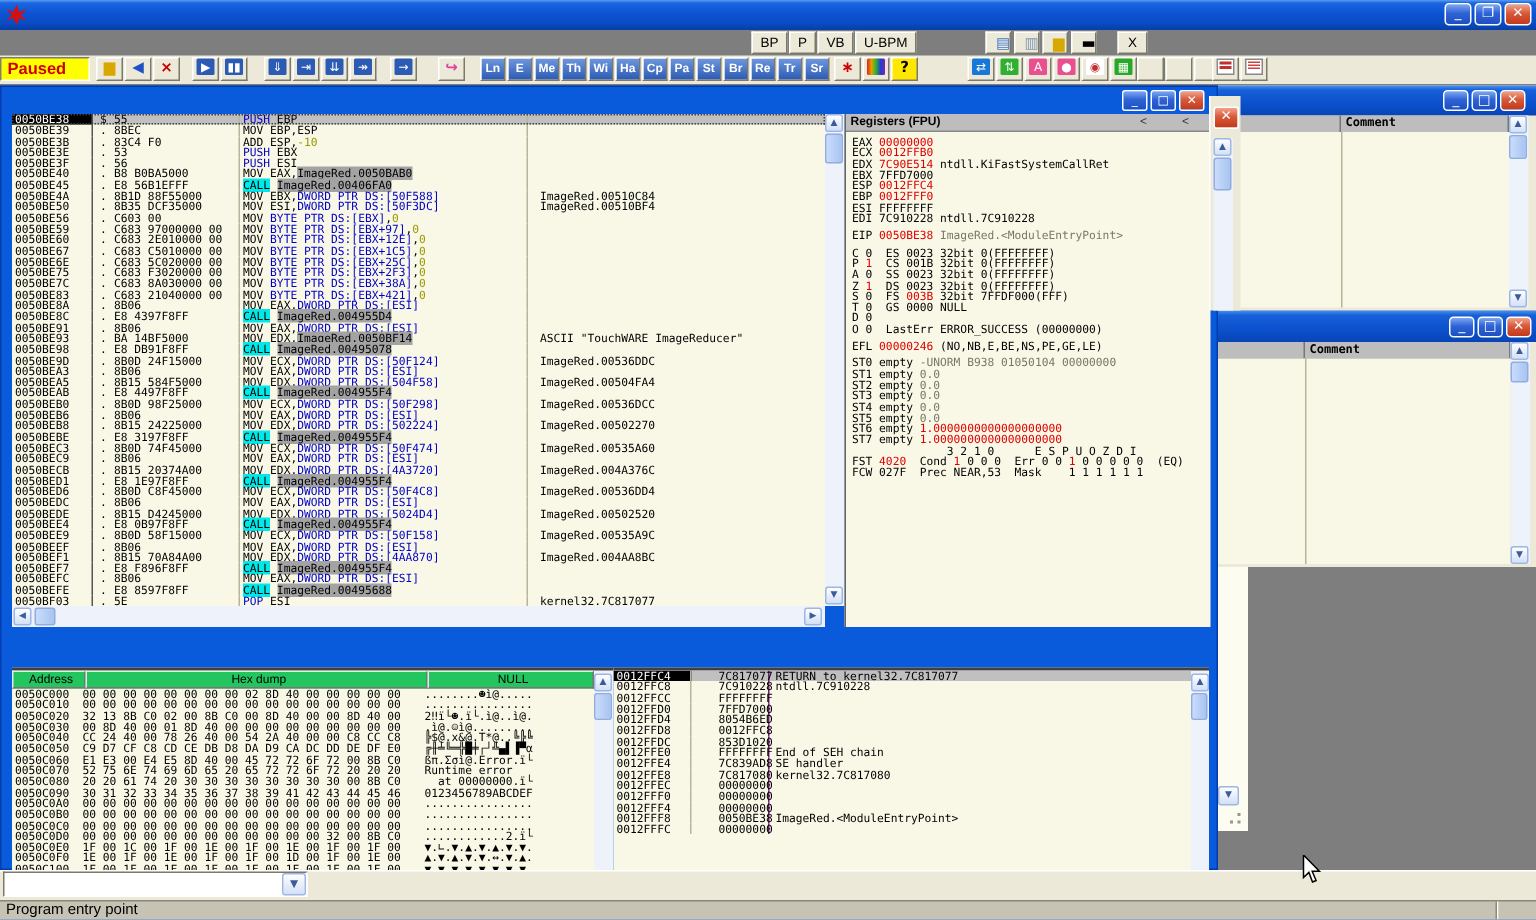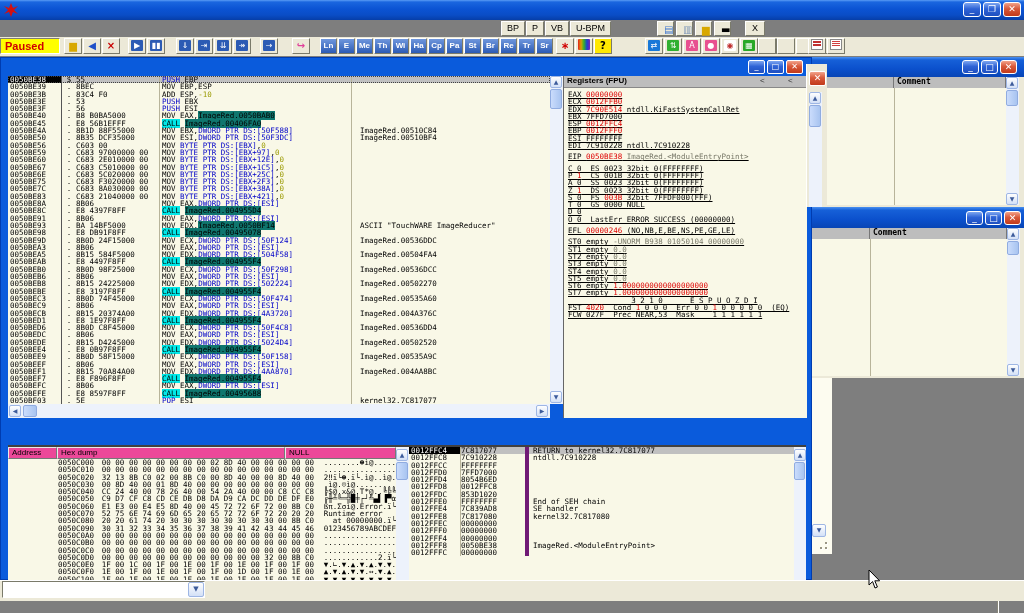--- a/index.html
+++ b/index.html
@@ -50,56 +50,56 @@
   .disasm{left:8px;top:76px;width:542px;height:328px;border-right:1px solid #666;}
   .drow{display:flex;height:7.3px;color:#000;}
   .drow.sel{background:#C0C0C0;outline:1px dotted #404040;outline-offset:-1px;}
   .ca{width:54px;border-right:1px solid #555;padding-left:2px;box-sizing:border-box;}
   .drow.sel .ca{background:#000;color:#fff;}
   .cm{width:14px;text-align:center;}
   .ch{width:84px;border-right:1px solid #B8B49A;box-sizing:border-box;}
   .ci{width:192px;border-right:1px solid #B8B49A;box-sizing:border-box;padding-left:2px;}
   .cc{flex:1;padding-left:8px;}
   .sg-n{color:#000}.sg-b{color:#0000C8}.sg-o{color:#9A9A00}
-  .sg-Y{color:#000;background:#0f766e}.sg-C{color:#000;background:#00E8E8}
+  .sg-Y{color:#000;background:#a3a3a3}.sg-C{color:#000;background:#00E8E8}
   .sg-r{color:#DE0000}.sg-g{color:#787868}
   
   .sb{background:#EDF2FB;}
   .sbtn{position:absolute;background:linear-gradient(180deg,#FEFEFE,#D3E0F7);border:1px solid #9EB6E4;border-radius:2px;
     color:#3C5B9B;font-size:6px;line-height:10px;text-align:center;width:12px;height:12px;box-sizing:border-box;font-family:"DejaVu Sans",sans-serif;}
   .sthumb{position:absolute;background:linear-gradient(90deg,#CADCFC,#A8C4F0);border:1px solid #90ACE0;border-radius:2px;box-sizing:border-box;}
   .vscroll-disasm{left:550px;top:76px;width:13px;height:328px;}
   .hscroll-disasm{left:8px;top:404px;width:542px;height:14px;}
   
   .regs{left:563px;top:76px;width:243px;height:342px;border-left:1px solid #666;}
   .paneheader{height:11px;background:#BDBDBD;border-bottom:1px solid #888;color:#000;
     font-weight:bold;font-size:8px;line-height:10px;padding-left:3px;position:relative;}
   .phbtn{position:absolute;top:0;font-weight:normal;color:#333;}
-  .rline{height:7.3px;padding-left:4px;text-decoration:underline;}
+  .rline{height:7.3px;padding-left:4px;}
   .rgap{height:4px;}
   
   .infopane{left:8px;top:419px;width:798px;height:24px;border-top:2px solid #404040;}
   .infotext{padding:2px 0 0 4px;font-size:8px;}
   
   .dump{left:8px;top:445px;width:388px;height:133px;border-top:2px solid #404040;}
-  .dumphdr{display:flex;height:12px;background:#ec4899;}
+  .dumphdr{display:flex;height:12px;background:#22c55e;text-align:center;}
   .dumphdr span{border:1px solid;border-color:#E8E8E8 #777 #777 #E8E8E8;font-size:8px;line-height:10px;padding-left:3px;box-sizing:border-box;}
   .dh-a{width:49px}.dh-h{width:228px}.dh-t{flex:1}
-  .dumprow{display:flex;height:7.3px;padding-left:48px;}
+  .dumprow{display:flex;height:7.3px;}
   .dc-a{width:47px;padding-left:2px;box-sizing:border-box;}
   .dc-h{width:228px;}
   .dc-t{flex:1;color:#000;}
   .vscroll-dump{left:396px;top:445px;width:13px;height:133px;border-top:2px solid #404040;}
   
   .stack{left:409px;top:445px;width:385px;height:133px;border-top:2px solid #404040;}
   .srow{display:flex;height:7.3px;}
   .srow.sel{background:#C0C0C0;}
   .sa{width:52px;padding-left:2px;border-right:1px solid #B8B49A;box-sizing:border-box;}
   .srow.sel .sa{background:#000;color:#fff;}
-  .sv{width:68px;padding-left:0;border-right:4px solid #701a75;box-sizing:border-box;}
+  .sv{width:52px;padding-left:18px;border-right:1px solid #701a75;box-sizing:border-box;}
   .sc{flex:1;padding-left:4px;}
   .vscroll-stack{left:794px;top:445px;width:12px;height:133px;border-top:2px solid #404040;}
   
   .rwin-title{background:linear-gradient(180deg,#4A90F0 0%,#1660D8 15%,#0B50CC 60%,#0845B5 100%);}
   .rwbtns{position:absolute;display:flex;gap:2px;}
   .colhdr{background:#BDBDBD;border-bottom:1px solid #888;display:flex;}
   .colhdr span{font-size:8px;font-family:"DejaVu Sans Mono",monospace;font-weight:bold;line-height:10px;padding-left:3px;box-sizing:border-box;border-right:1px solid #777;}
   .creambody{background:#F9F8E7;}
   .fragx{background:linear-gradient(180deg,#F2A38B,#D8593A 45%,#C13A1B);border:1px solid #fff;border-radius:2px;
     color:#fff;text-align:center;font-size:9px;line-height:13px;box-sizing:border-box;font-family:"DejaVu Sans",sans-serif;}
@@ -322,19 +322,22 @@
   <div class="abs pane stack mono" id="stack-rows"><div class="srow sel"><span class="sa">0012FFC4</span><span class="sv">7C817077</span><span class="sc">RETURN to kernel32.7C817077</span></div><div class="srow"><span class="sa">0012FFC8</span><span class="sv">7C910228</span><span class="sc">ntdll.7C910228</span></div><div class="srow"><span class="sa">0012FFCC</span><span class="sv">FFFFFFFF</span><span class="sc"></span></div><div class="srow"><span class="sa">0012FFD0</span><span class="sv">7FFD7000</span><span class="sc"></span></div><div class="srow"><span class="sa">0012FFD4</span><span class="sv">8054B6ED</span><span class="sc"></span></div><div class="srow"><span class="sa">0012FFD8</span><span class="sv">0012FFC8</span><span class="sc"></span></div><div class="srow"><span class="sa">0012FFDC</span><span class="sv">853D1020</span><span class="sc"></span></div><div class="srow"><span class="sa">0012FFE0</span><span class="sv">FFFFFFFF</span><span class="sc">End of SEH chain</span></div><div class="srow"><span class="sa">0012FFE4</span><span class="sv">7C839AD8</span><span class="sc">SE handler</span></div><div class="srow"><span class="sa">0012FFE8</span><span class="sv">7C817080</span><span class="sc">kernel32.7C817080</span></div><div class="srow"><span class="sa">0012FFEC</span><span class="sv">00000000</span><span class="sc"></span></div><div class="srow"><span class="sa">0012FFF0</span><span class="sv">00000000</span><span class="sc"></span></div><div class="srow"><span class="sa">0012FFF4</span><span class="sv">00000000</span><span class="sc"></span></div><div class="srow"><span class="sa">0012FFF8</span><span class="sv">0050BE38</span><span class="sc">ImageRed.&lt;ModuleEntryPoint&gt;</span></div><div class="srow"><span class="sa">0012FFFC</span><span class="sv">00000000</span><span class="sc"></span></div></div>
   <div class="abs sb vscroll-stack">
     <div class="sbtn" style="left:0;top:2px;">▲</div>
     <div class="sthumb" style="left:0;top:15px;width:11px;height:18px;"></div>
   </div>
 
   <div class="abs cmdbar"></div>
   <div class="abs combo"><span class="mono"></span></div>
   <div class="abs combobtn">▼</div>
 
+  <div class="abs statusbar">
+    <div class="statustext">Program entry point</div>
+  </div>
   <div class="abs statusdiv"></div>
 
   <svg class="abs cursor" viewBox="0 0 14 20">
     <polygon points="1,0 1,15 4.6,11.6 7,18 9.4,17 6.8,10.8 11.6,10.8" fill="#fff" stroke="#000" stroke-width="1"></polygon>
   </svg>
 
 </div>
 
 </body></html>

